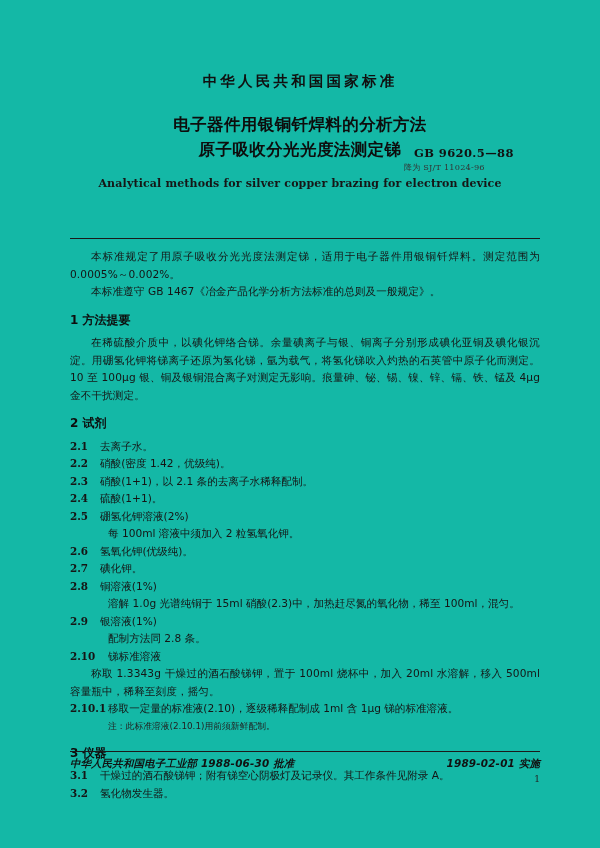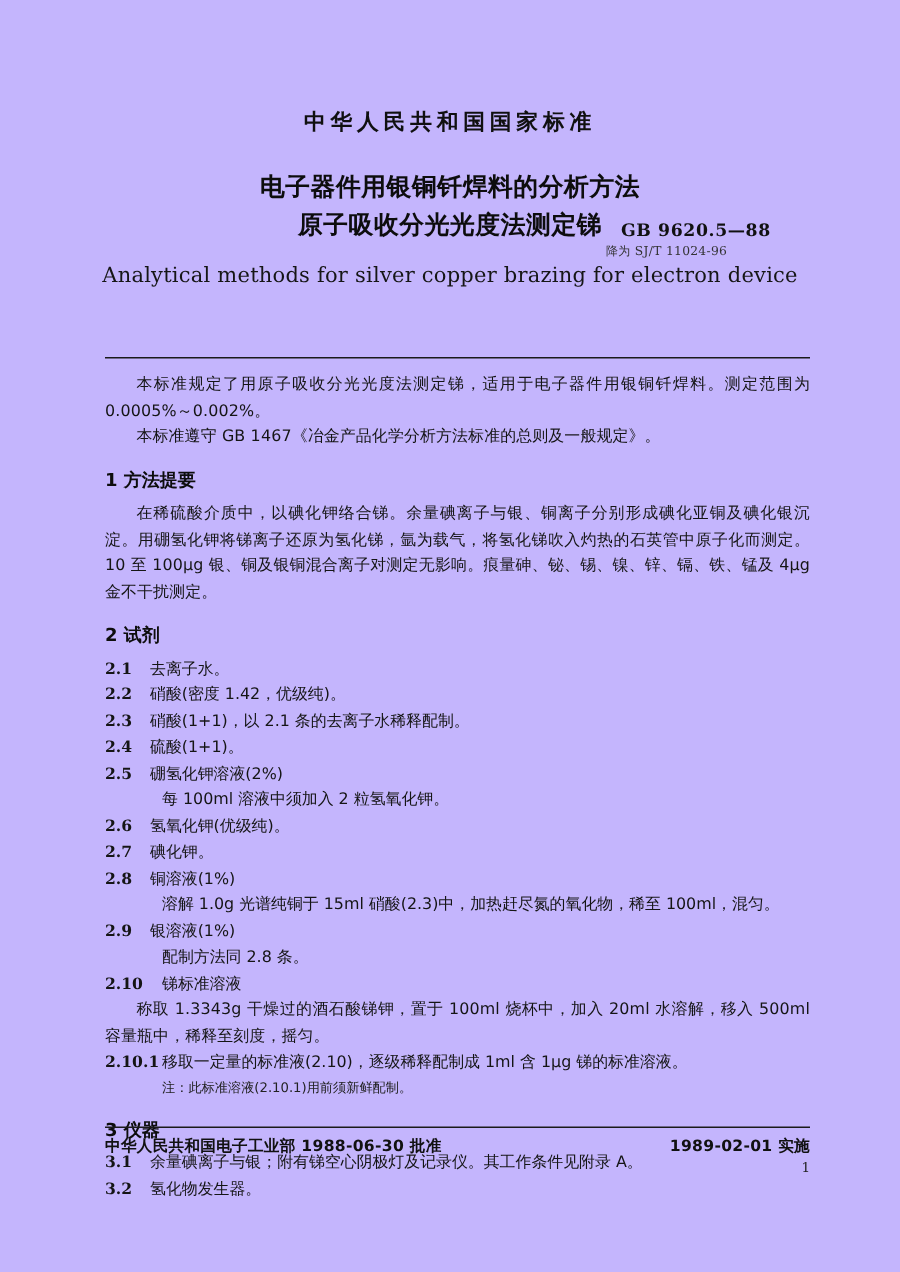--- a/index.html
+++ b/index.html
@@ -9,21 +9,21 @@
   }
   body {
     font-family: "DejaVu Sans", "Liberation Sans", sans-serif;
     color: #1a1a1a;
   }
   #page {
     position: relative;
     width: 600px;
     height: 848px;
     margin: 0 auto;
-    background: #c4b5fd;
+    background: #14b8a6;
     overflow: hidden;
   }
 
   
   .masthead {
     position: absolute;
     left: 0;
     top: 72px;
     width: 600px;
     text-align: center;
@@ -50,22 +50,22 @@
   }
   .en-block {
     position: absolute;
     left: 0;
     top: 177px;
     width: 600px;
     text-align: center;
   }
   .title-en {
     font-family: "DejaVu Serif", "Liberation Serif", serif;
-    font-size: 14px;
-    font-weight: normal;
+    font-size: 11px;
+    font-weight: bold;
     line-height: 14.5px;
     letter-spacing: 0.15px;
     color: #161616;
   }
 
   
   .std-code {
     position: absolute;
     left: 400px;
     top: 146px;
@@ -161,20 +161,21 @@
     width: 470px;
     display: flex;
     justify-content: space-between;
     align-items: baseline;
   }
   .footer-left, .footer-right {
     font-size: 10.4px;
     font-weight: bold;
     color: #111;
     letter-spacing: 0.2px;
+    font-style: italic;
   }
   .page-num {
     position: absolute;
     left: 70px;
     top: 774px;
     width: 470px;
     text-align: right;
     font-family: "DejaVu Serif", "Liberation Serif", serif;
     font-size: 9px;
     color: #222;
@@ -253,21 +254,21 @@
     </div>
     <div class="p indent">称取 1.3343g 干燥过的酒石酸锑钾，置于 100ml 烧杯中，加入 20ml 水溶解，移入 500ml 容量瓶中，稀释至刻度，摇匀。</div>
     <div class="item">
       <span class="num wide">2.10.1</span><span>移取一定量的标准液(2.10)，逐级稀释配制成 1ml 含 1μg 锑的标准溶液。</span>
     </div>
     <div class="note">注：此标准溶液(2.10.1)用前须新鲜配制。</div>
 
     <div class="sec-head">3  仪器</div>
 
     <div class="item">
-      <span class="num">3.1</span><span>余量碘离子与银；附有锑空心阴极灯及记录仪。其工作条件见附录 A。</span>
+      <span class="num">3.1</span><span>干燥过的酒石酸锑钾；附有锑空心阴极灯及记录仪。其工作条件见附录 A。</span>
     </div>
     <div class="item">
       <span class="num">3.2</span><span>氢化物发生器。</span>
     </div>
 
   </div>
 
   <div class="rule rule-bottom"></div>
 
   <div class="footer">

